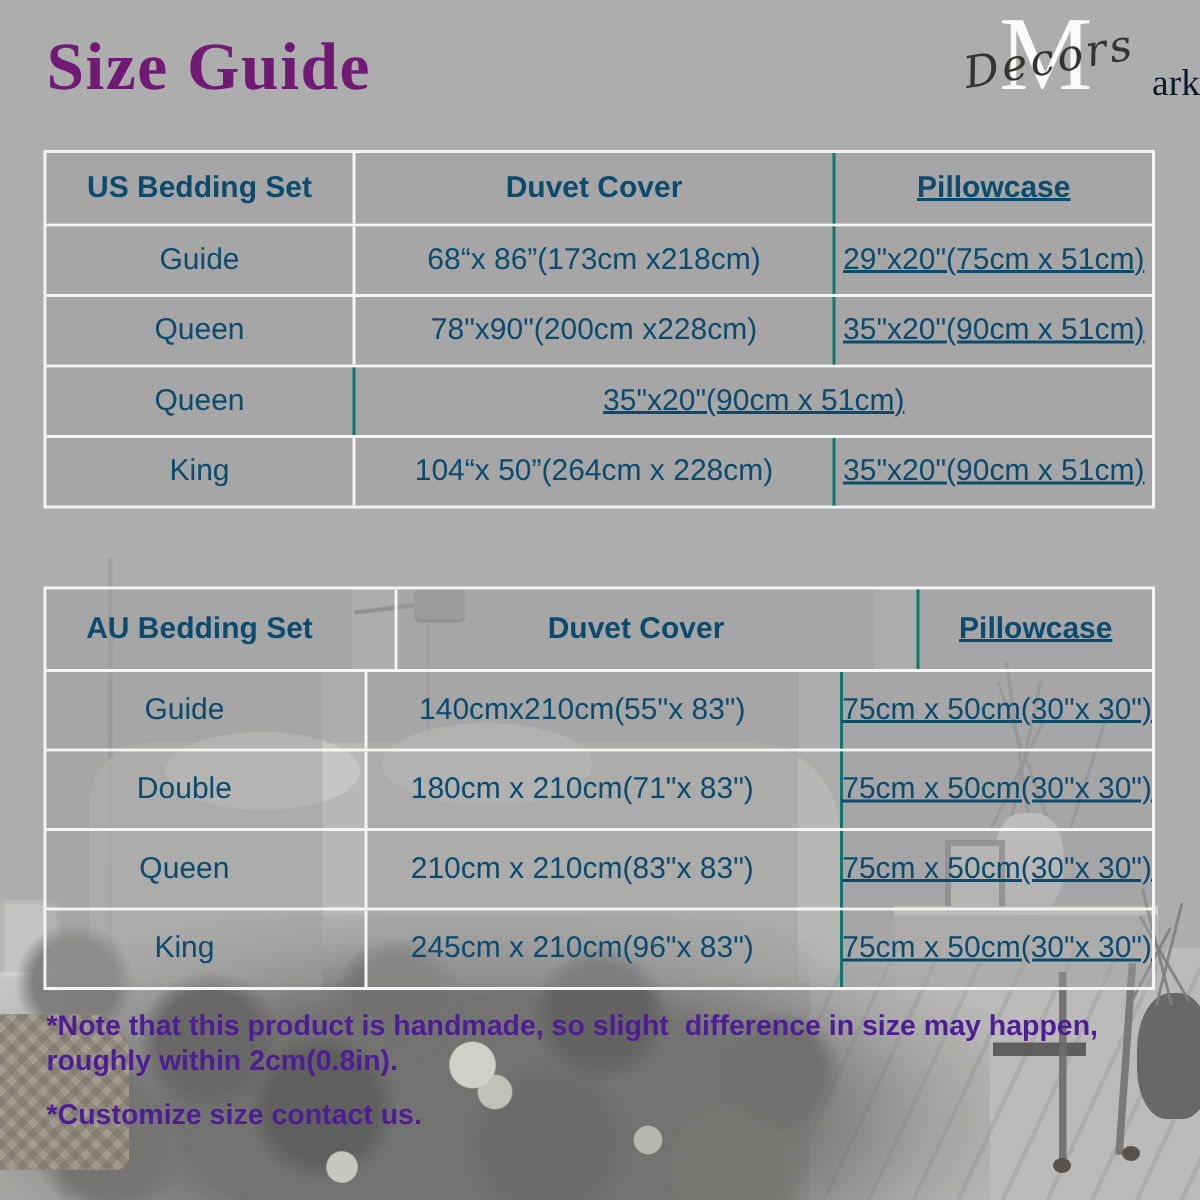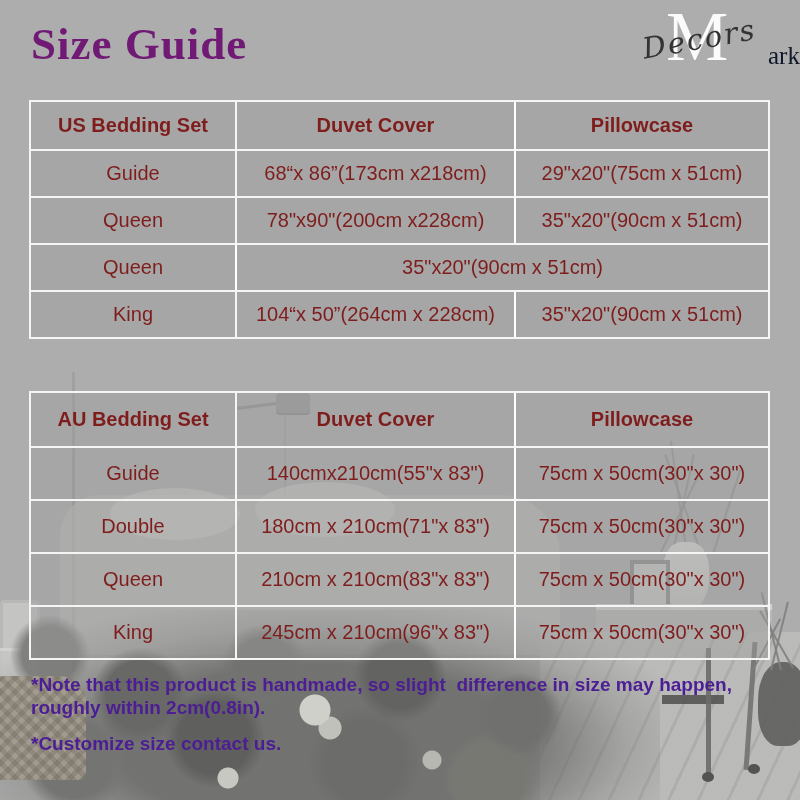--- a/index.html
+++ b/index.html
@@ -108,28 +108,28 @@
     font-weight:400; font-size:25px; color:#0f172a;margin-left:48px; }
 
   
   .size-table { position:absolute; left:29px; width:741px; z-index:2;
     border:2px solid #f5f5f5; }
   .t-us { top:100px; }
   .t-au { top:391px; }
   .trow { display:flex; border-top:2px solid #f5f5f5; }
   .trow:first-child { border-top:none; }
   .tcell { display:flex; align-items:center; justify-content:center;
-    background:rgba(158,158,158,0.45); color:#7f1d1d; font-size:20px;
+    background:rgba(158,158,158,0.45); color:#0c4a6e; font-size:20px;
     white-space:nowrap; }
-  .c1 { width:204px; } .c2 { width:279px; border-left:2px solid #f5f5f5; }
-  .c3 { flex:1; border-left:2px solid #ffffff; }
+  .c1 { width:204px; } .c2 { width:320px; border-left:2px solid #f5f5f5; }
+  .c3 { flex:1; border-left:2px solid #0f766e;text-decoration:underline; }
   .thead .tcell { font-weight:700; }
   .t-us .trow { height:47px; }
   .t-au .thead { height:52px; }
-  .t-au .trow { height:53px; }
+  .t-au .trow { height:53px;gap:28px; }
 
   
   .notes { position:absolute; left:31px; top:674px; width:745px; z-index:3;
     color:#4c1d95; font-weight:700; font-size:19px; line-height:1.2; }
   .note { white-space:pre-wrap; }
   .note + .note { margin-top:13px; }
 </style>
 </head>
 <body>
 

